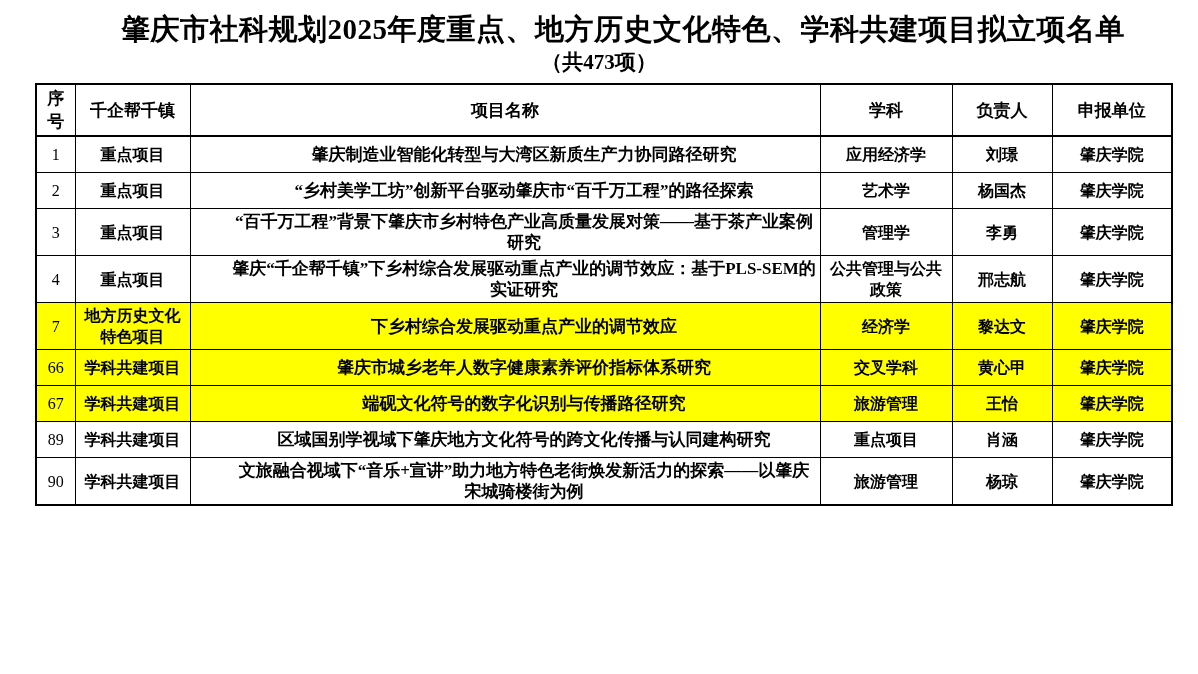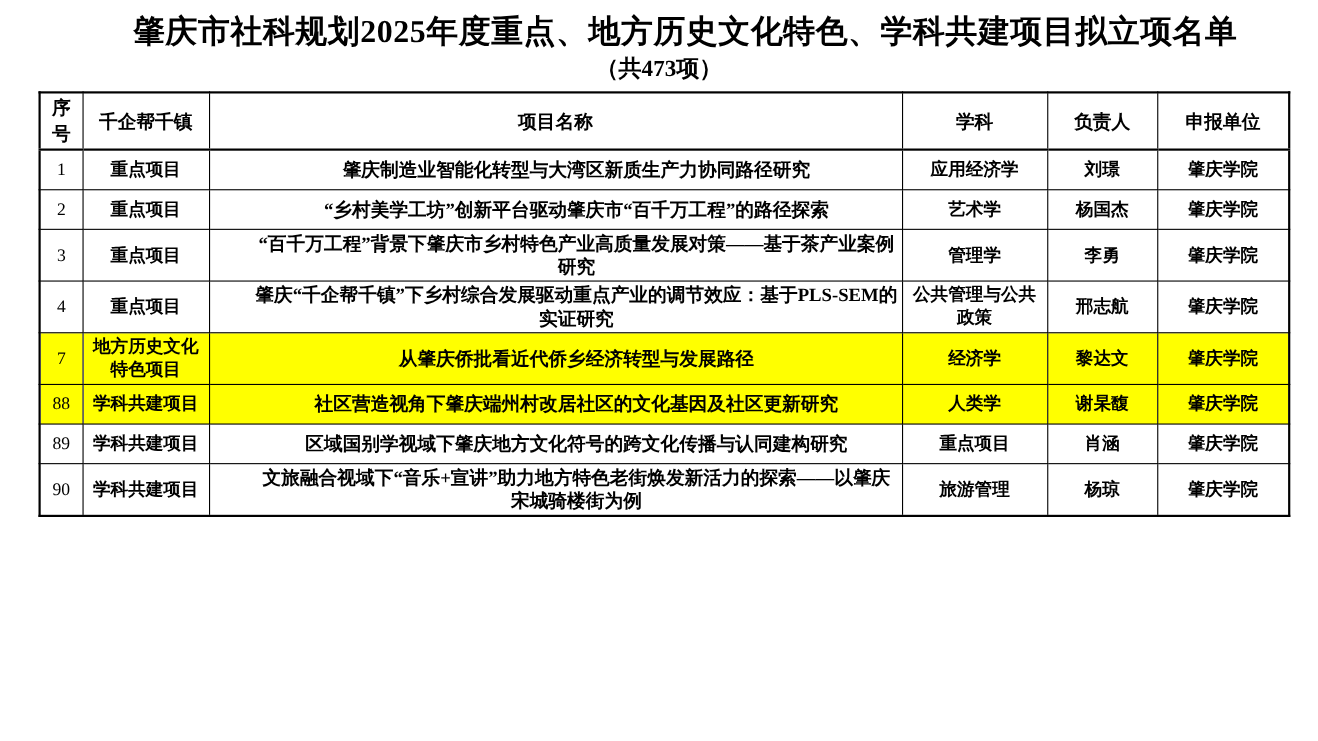--- a/index.html
+++ b/index.html
@@ -130,31 +130,39 @@
           <td class="c-num">4</td>
           <td class="c-cat">重点项目</td>
           <td class="c-name">肇庆“千企帮千镇”下乡村综合发展驱动重点产业的调节效应：基于PLS-SEM的实证研究</td>
           <td class="c-subj">公共管理与公共政策</td>
           <td class="c-leader">邢志航</td>
           <td class="c-unit">肇庆学院</td>
         </tr>
         <tr class="hl">
           <td class="c-num">7</td>
           <td class="c-cat">地方历史文化特色项目</td>
-          <td class="c-name">从肇庆侨批看近代侨乡经济转型与发展路径</td>
+          <td class="c-name">下乡村综合发展驱动重点产业的调节效应</td>
           <td class="c-subj">经济学</td>
           <td class="c-leader">黎达文</td>
           <td class="c-unit">肇庆学院</td>
         </tr>
         <tr class="hl">
-          <td class="c-num">88</td>
+          <td class="c-num">66</td>
           <td class="c-cat">学科共建项目</td>
-          <td class="c-name">社区营造视角下肇庆端州村改居社区的文化基因及社区更新研究</td>
-          <td class="c-subj">人类学</td>
-          <td class="c-leader">谢杲馥</td>
+          <td class="c-name">肇庆市城乡老年人数字健康素养评价指标体系研究</td>
+          <td class="c-subj">交叉学科</td>
+          <td class="c-leader">黄心甲</td>
+          <td class="c-unit">肇庆学院</td>
+        </tr>
+        <tr class="hl">
+          <td class="c-num">67</td>
+          <td class="c-cat">学科共建项目</td>
+          <td class="c-name">端砚文化符号的数字化识别与传播路径研究</td>
+          <td class="c-subj">旅游管理</td>
+          <td class="c-leader">王怡</td>
           <td class="c-unit">肇庆学院</td>
         </tr>
         <tr>
           <td class="c-num">89</td>
           <td class="c-cat">学科共建项目</td>
           <td class="c-name">区域国别学视域下肇庆地方文化符号的跨文化传播与认同建构研究</td>
           <td class="c-subj">重点项目</td>
           <td class="c-leader">肖涵</td>
           <td class="c-unit">肇庆学院</td>
         </tr>

